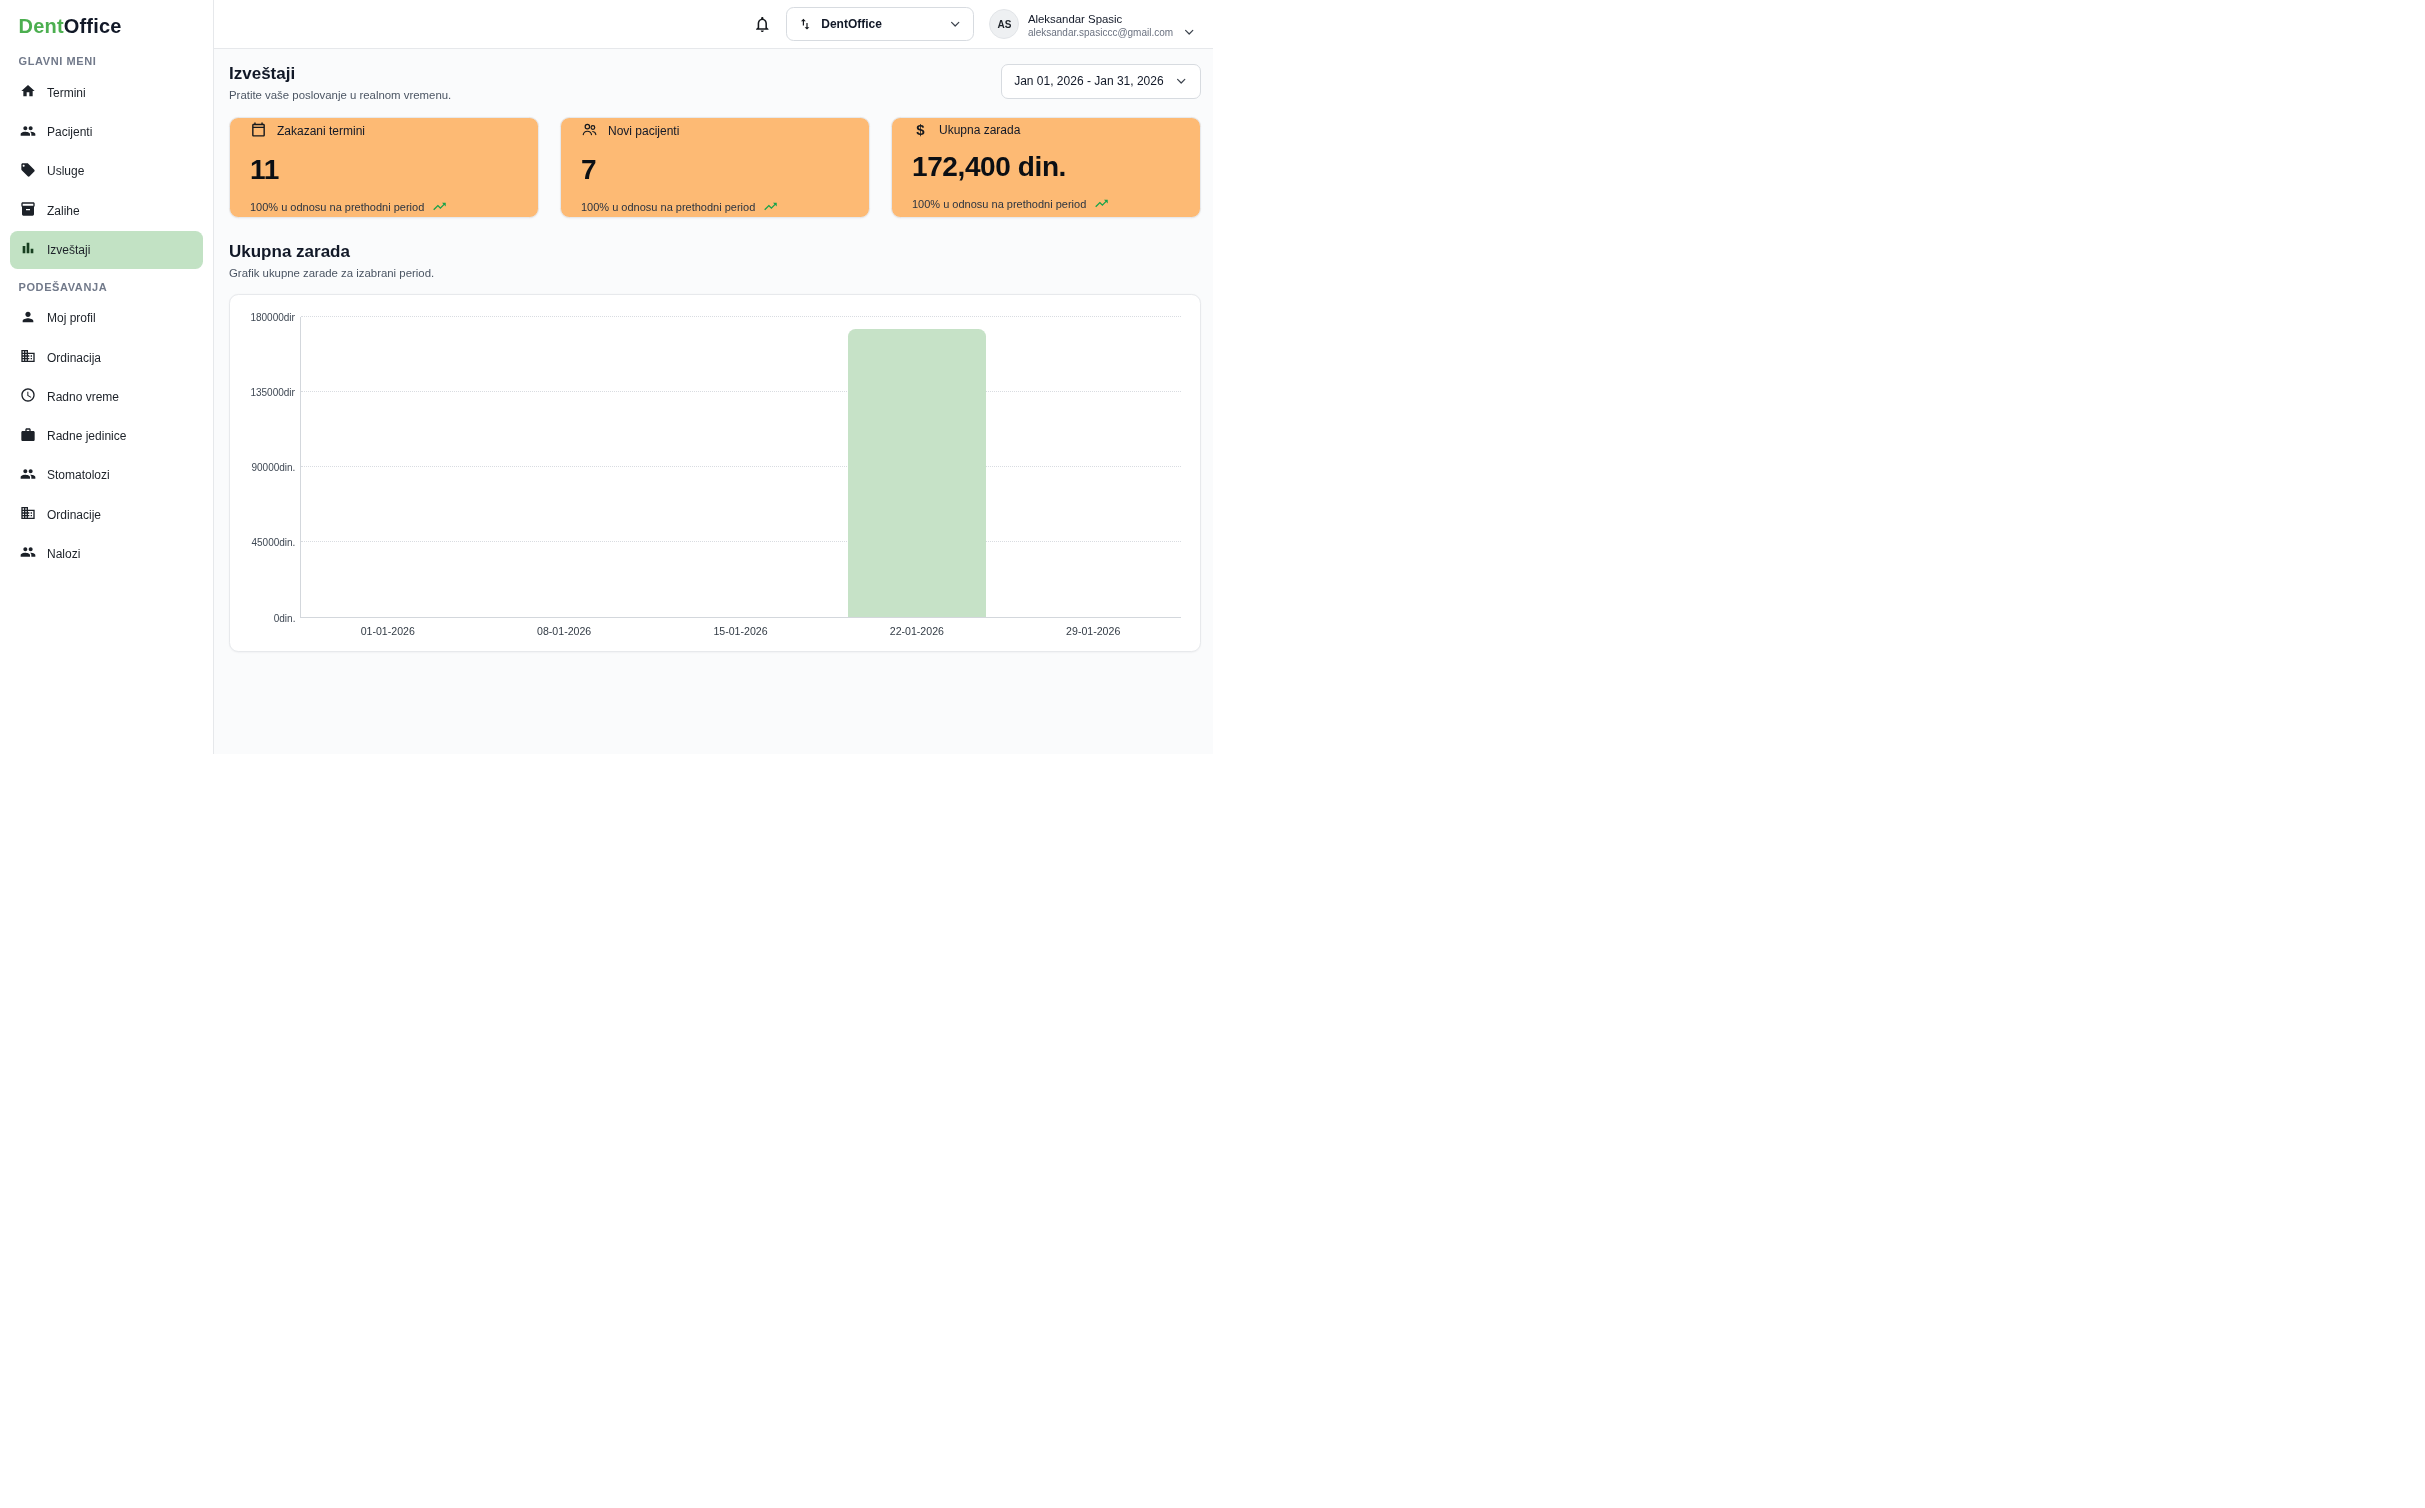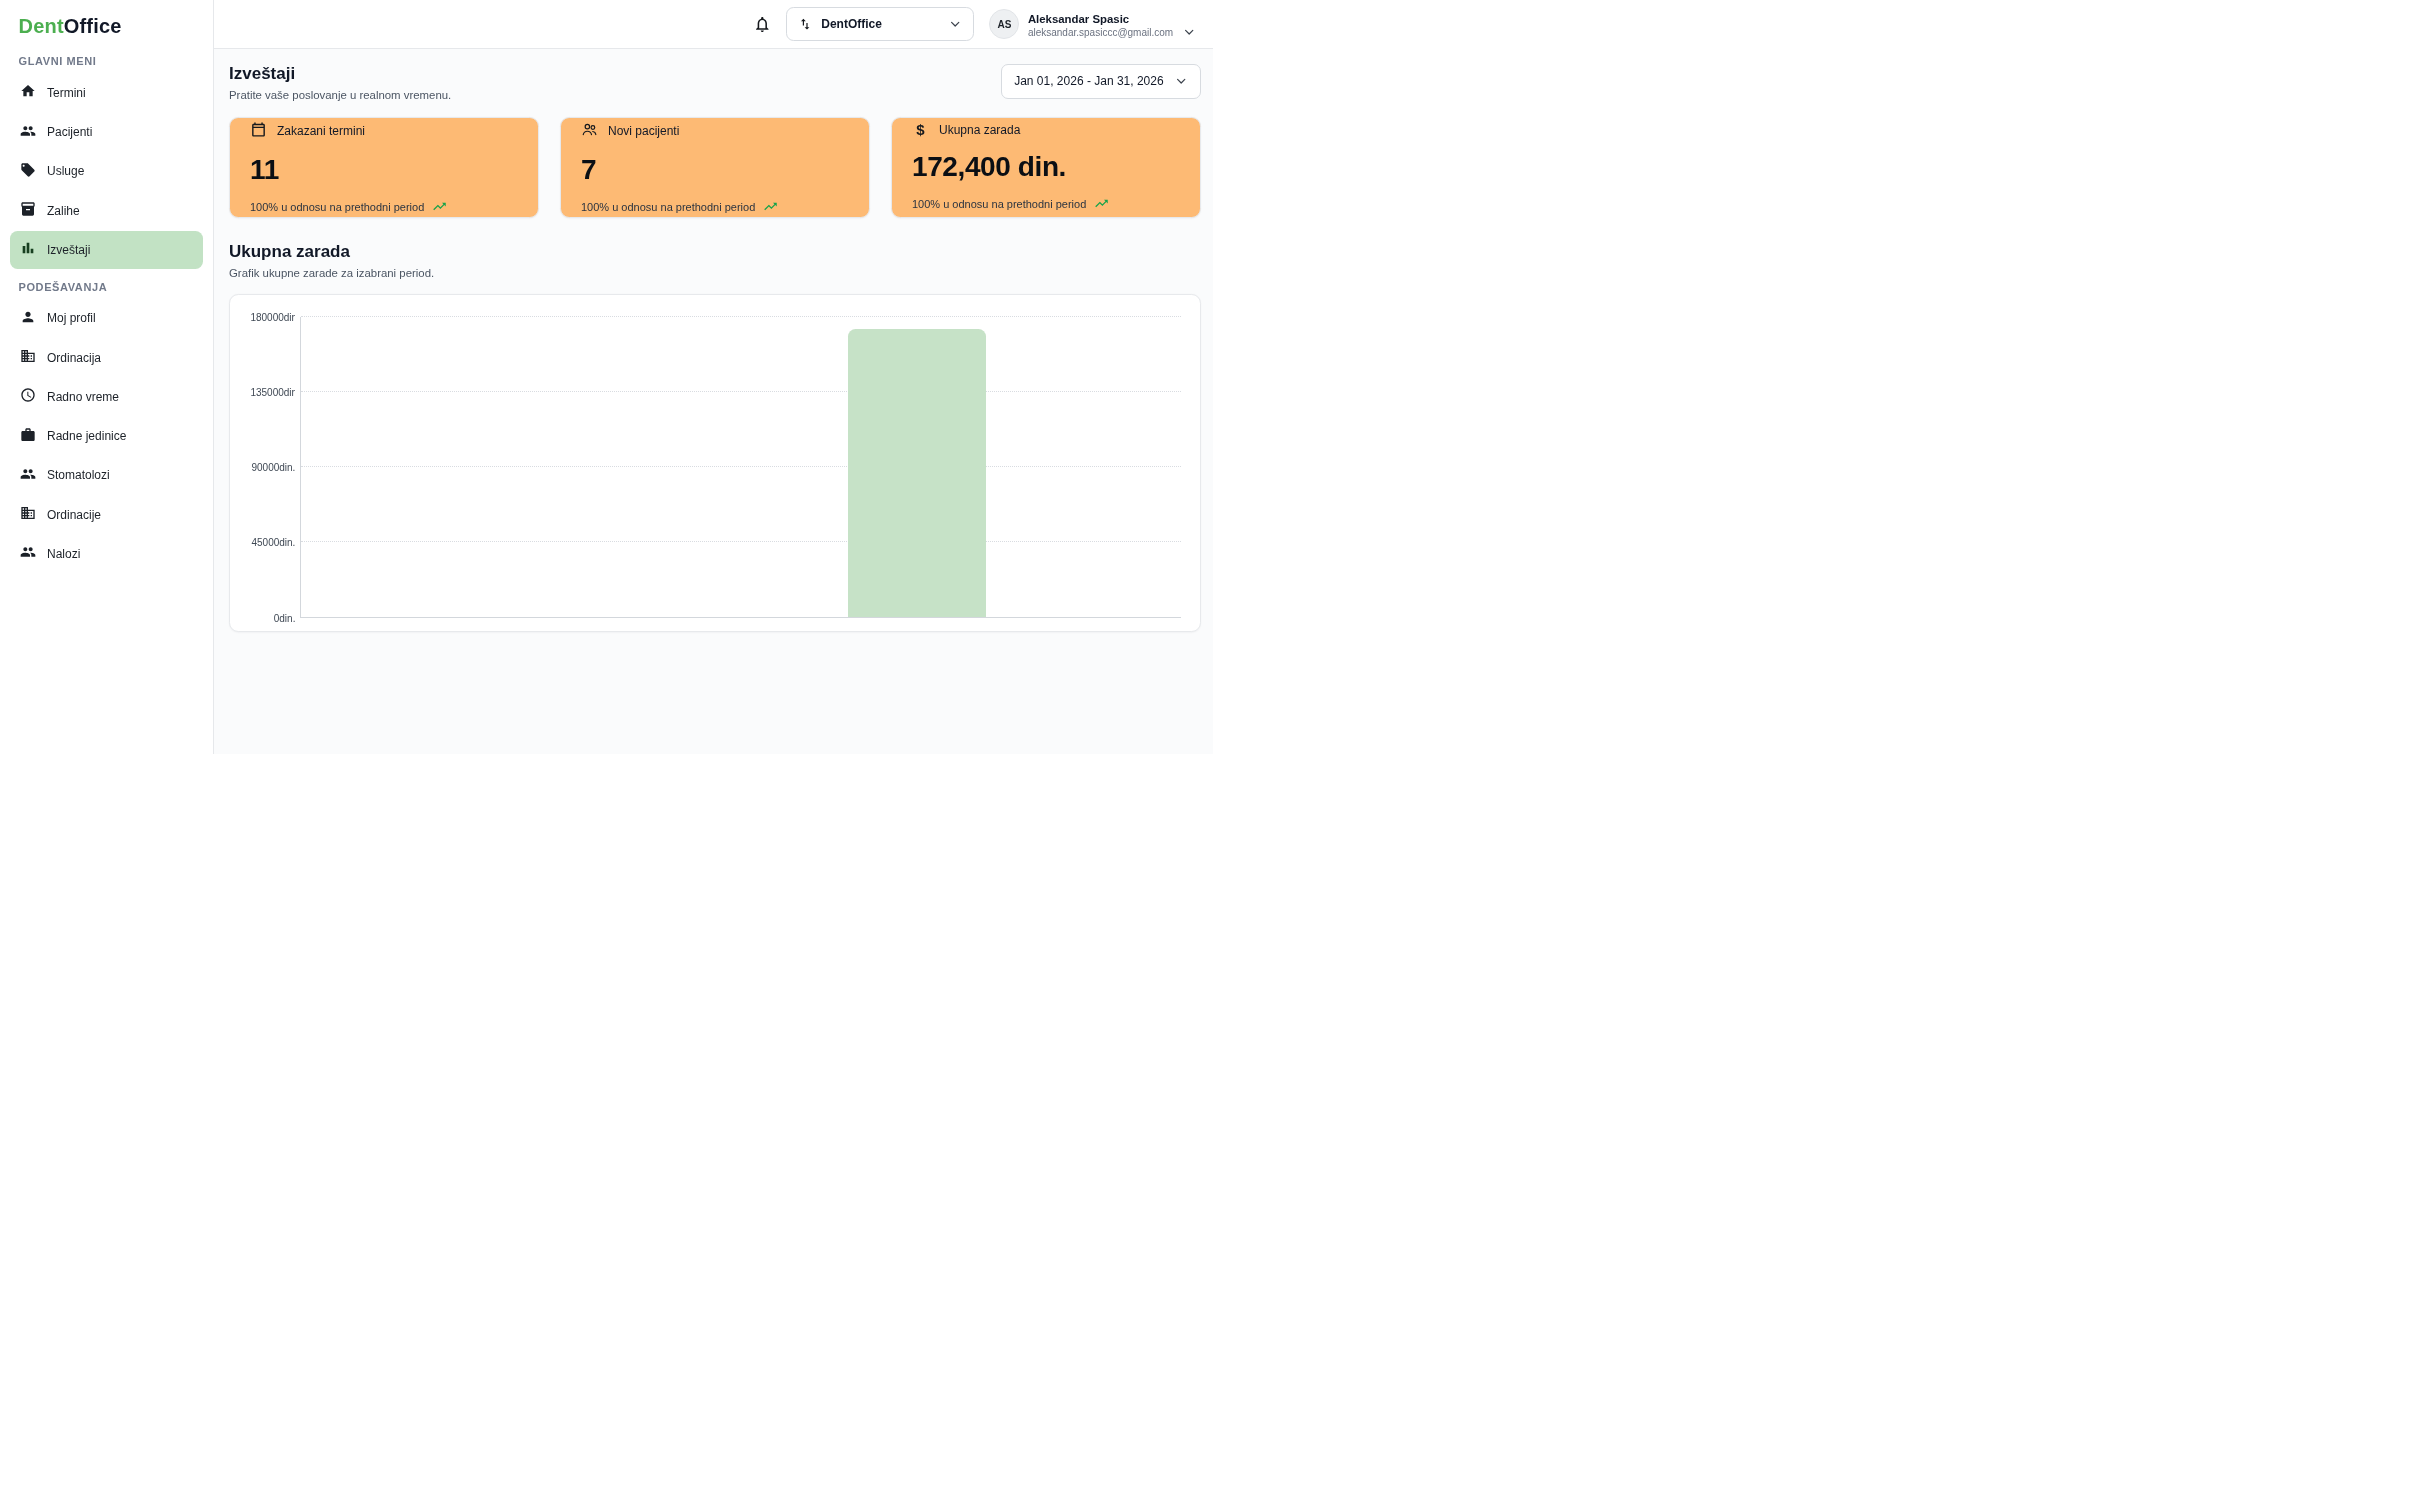--- a/index.html
+++ b/index.html
@@ -55,21 +55,21 @@
   .clinic-select .swap { width: 14.4px; height: 14.4px; color: #16191d; flex: none; }
   .clinic-select .clinic-name { flex: 1; text-align: left; font-size: 12px; font-weight: 600; color: #111827; }
   .chev { width: 14.4px; height: 14.4px; color: #3c434d; flex: none; }
   .user-menu { display: flex; align-items: flex-end; gap: 8.5px; cursor: pointer; }
   .avatar {
     width: 30px; height: 30px; border-radius: 50%;
     background: #eef0f2; border: 0.8px solid #e2e5e8;
     display: flex; align-items: center; justify-content: center;
     font-size: 10px; font-weight: 600; color: #1c2128;
   }
-  .user-name { font-size: 11.4px; font-weight: 700; color: #111827; line-height: 1.25; }
+  .user-name { font-size: 11.4px; font-weight: 400; color: #111827; line-height: 1.25; }
   .user-email { font-size: 10px; color: #6b7280; line-height: 1.25; }
 
   
   .content { flex: 1; padding: 15px 12px 17px 15px; overflow: hidden; }
   .page-head { display: flex; align-items: flex-start; justify-content: space-between; }
   .page-title { font-size: 17px; font-weight: 700; color: #111827; }
   .page-subtitle { font-size: 11.4px; color: #4b5563; margin-top: 5px; }
   .date-range {
     display: flex; align-items: center; gap: 10px;
     border: 0.8px solid #d7dbe0; border-radius: 7px; background: #fff;
@@ -333,18 +333,25 @@
                   <div class="bar" style="height: 95.7778%; background: rgb(198, 226, 199);"></div>
                 </div>
                 <div class="bar-slot"></div>
               </div>
           <div class="gridline" style="bottom: 25%;"></div>
               <div class="gridline" style="bottom: 50%;"></div>
               <div class="gridline" style="bottom: 75%;"></div>
               <div class="gridline" style="bottom: 100%;"></div>
             </div>
         </div>
+        <div class="x-axis">
+            <div class="xtick">01-01-2026</div>
+            <div class="xtick">08-01-2026</div>
+            <div class="xtick">15-01-2026</div>
+            <div class="xtick">22-01-2026</div>
+            <div class="xtick">29-01-2026</div>
+          </div>
       </div>
 
     </main>
   </div>
 </div>
 
 
 </body></html>

